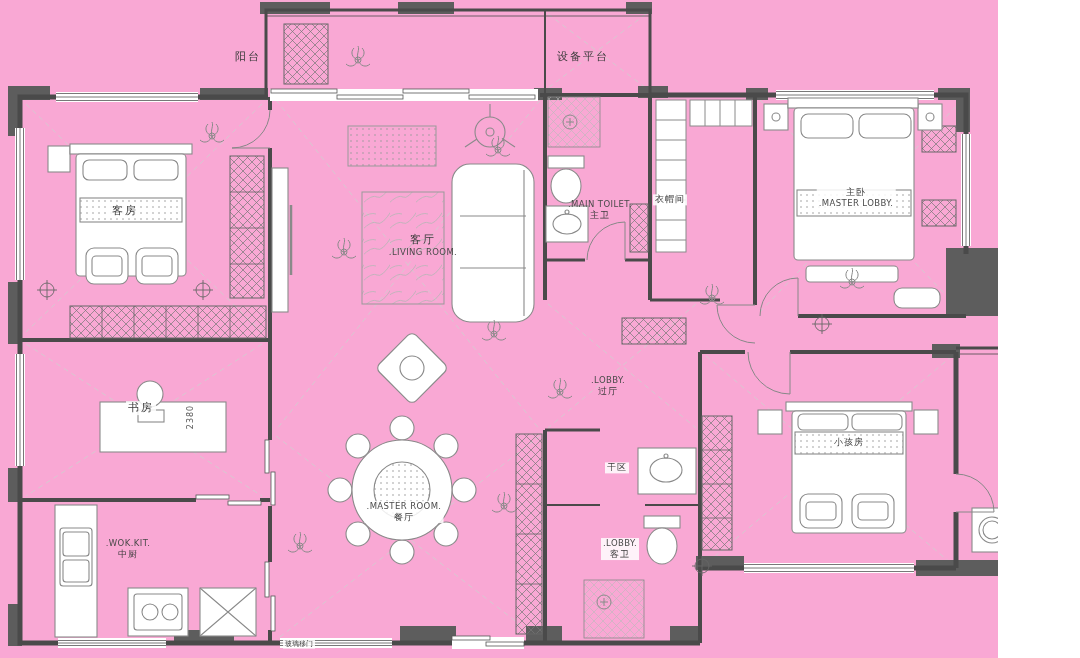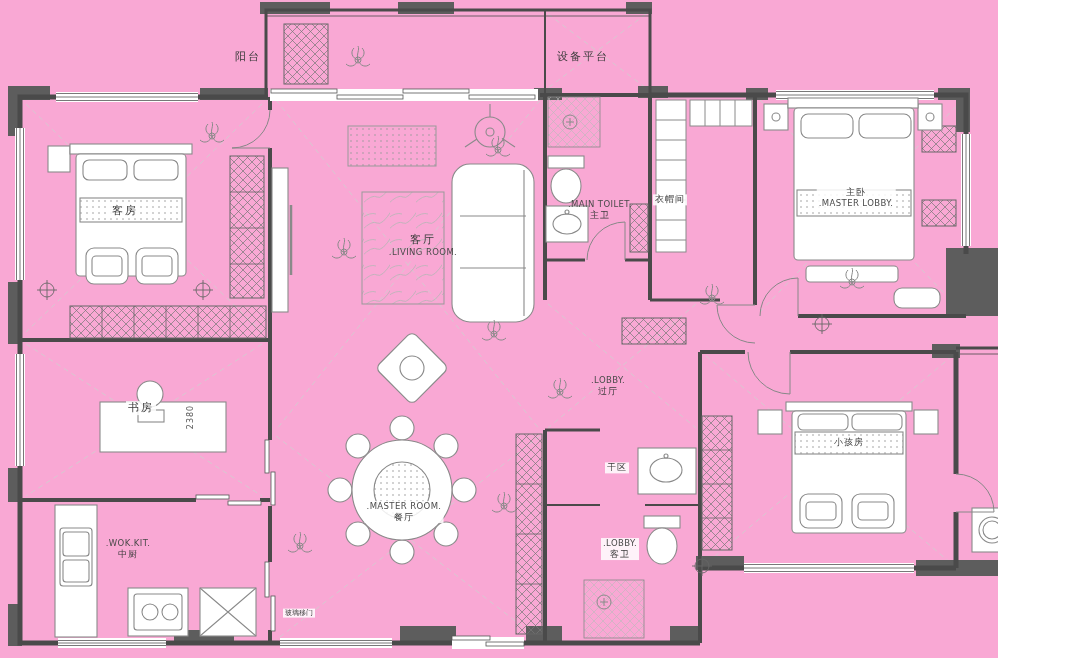--- a/index.html
+++ b/index.html
@@ -373,17 +373,17 @@
   <span class="cn-sm">干区</span>
 </div>
 <div class="lbl bg" style="left:620px;top:549px">
   <span class="en">.LOBBY.</span>
   <span class="cn-sm">客卫</span>
 </div>
 <div class="lbl" style="left:128px;top:549px">
   <span class="en">.WOK.KIT.</span>
   <span class="cn-sm">中厨</span>
 </div>
-<div class="lbl tiny bg" style="left:299px;top:613px">
+<div class="lbl tiny bg" style="left:299px;top:644px">
   <span class="cn">玻璃移门</span>
 </div>
 
 </div>
 
 </body></html>

